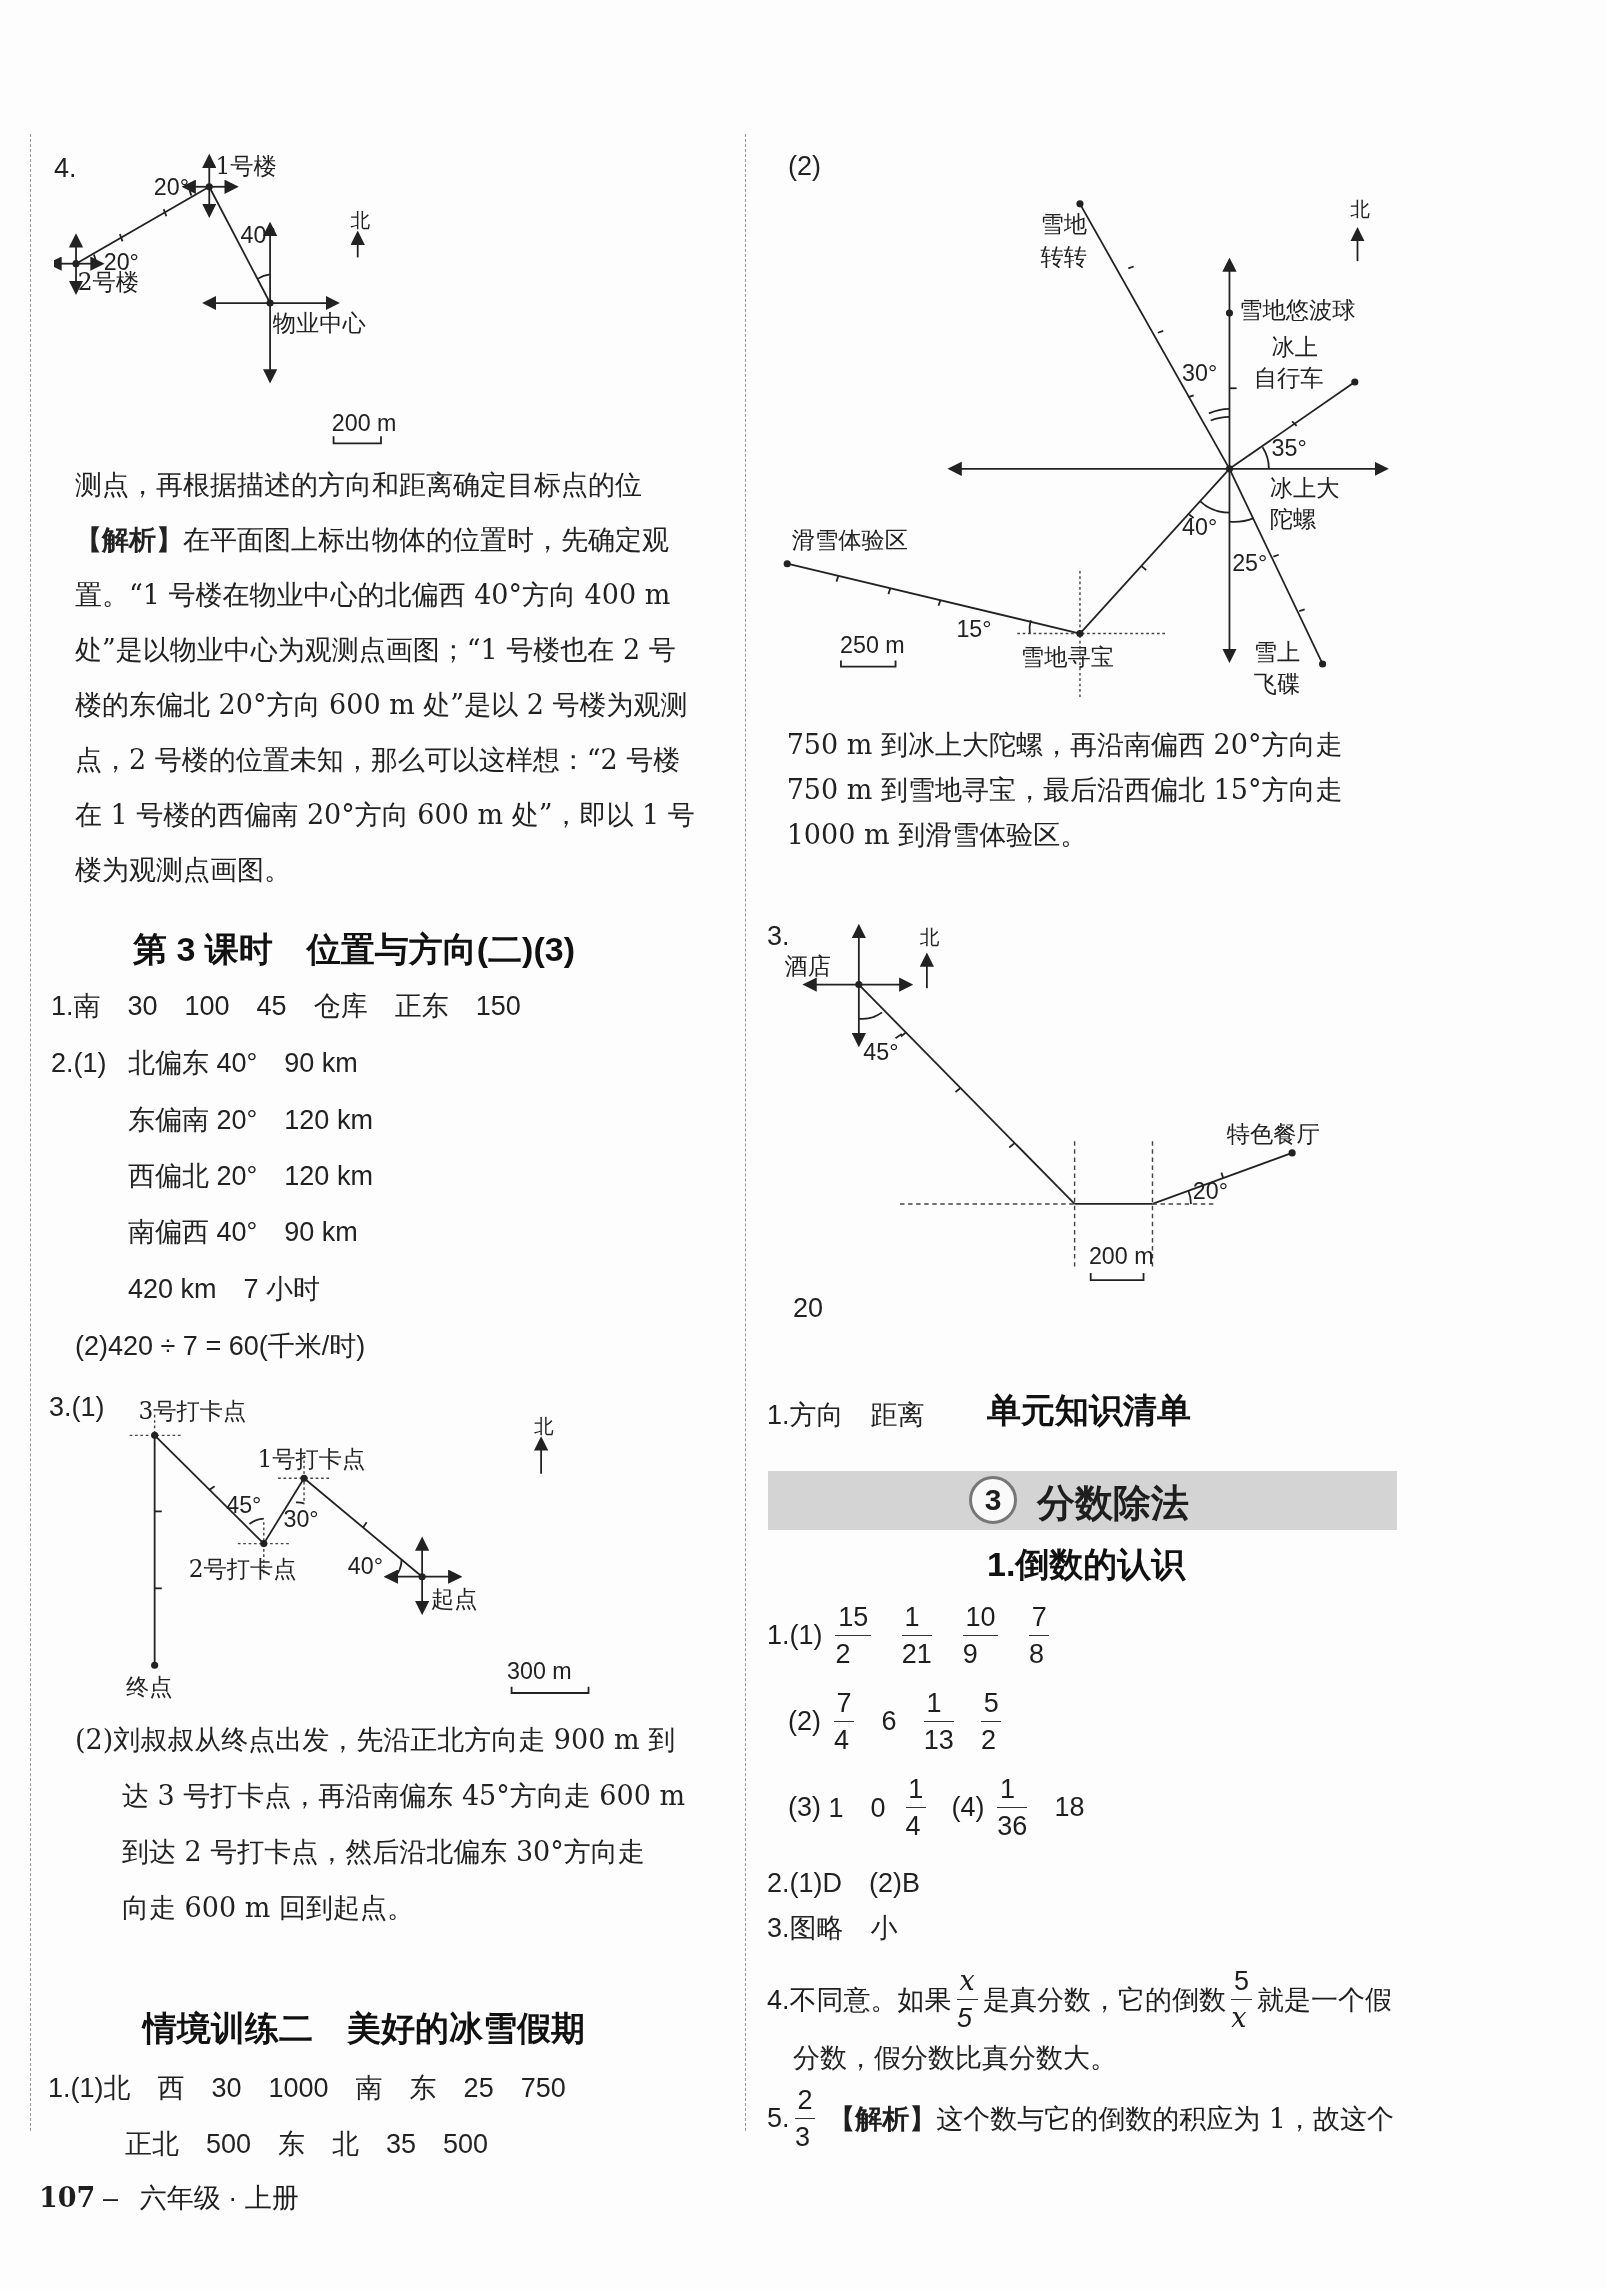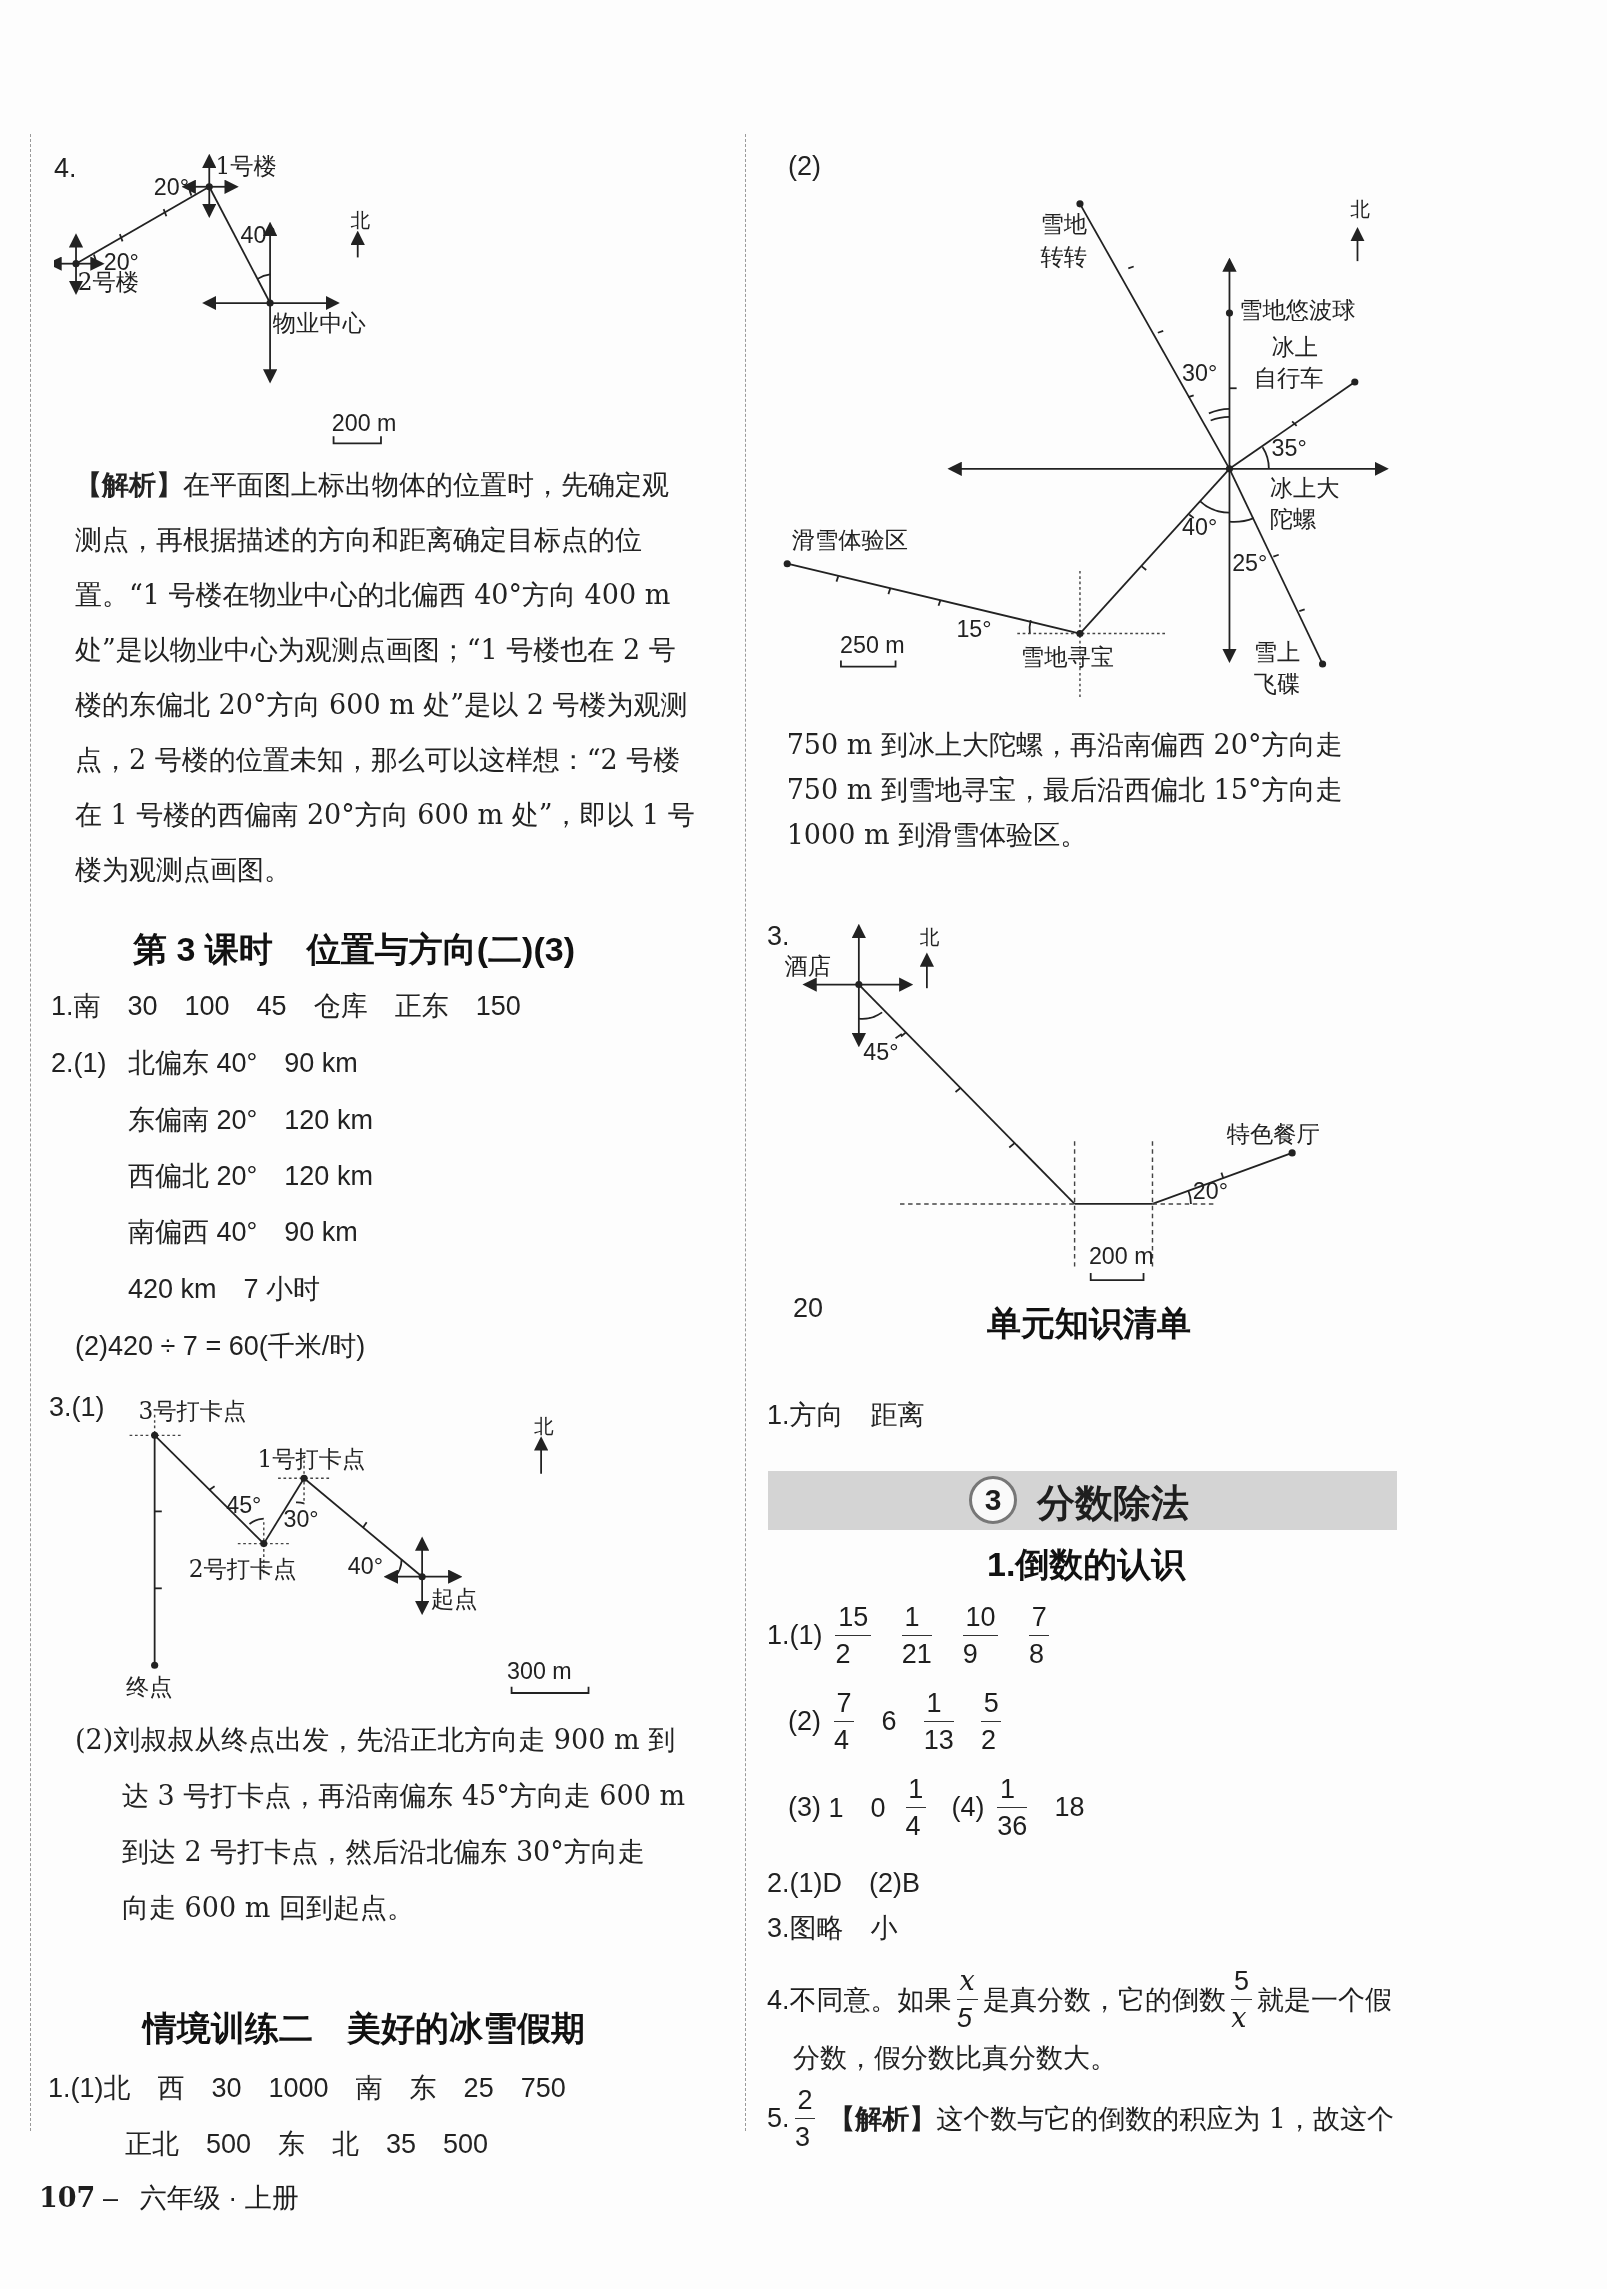--- a/index.html
+++ b/index.html
@@ -74,22 +74,22 @@
   <text x="86" y="325" font-size="26">2号楼</text>
   <text x="304" y="370" font-size="26">物业中心</text>
   <text class="num" x="171" y="218" font-size="26">20°</text>
   <text class="num" x="115" y="302" font-size="26">20°</text>
   <text class="num" x="268" y="272" font-size="26">40°</text>
   <text x="391" y="254" font-size="22">北</text>
   <text class="num" x="370" y="482" font-size="26">200 m</text>
 </svg>
 
 <div class="para" style="left:75px;top:457px;width:645px;">
+  <span class="line">测点，再根据描述的方向和距离确定目标点的位</span>
   <span class="line"><b class="serif">【解析】</b><span>在平面图上标出物体的位置时，先确定观</span></span>
-  <span class="line">测点，再根据描述的方向和距离确定目标点的位</span>
   <span class="line">置。“1 号楼在物业中心的北偏西 40°方向 400 m</span>
   <span class="line">处”是以物业中心为观测点画图；“1 号楼也在 2 号</span>
   <span class="line">楼的东偏北 20°方向 600 m 处”是以 2 号楼为观测</span>
   <span class="line">点，2 号楼的位置未知，那么可以这样想：“2 号楼</span>
   <span class="line">在 1 号楼的西偏南 20°方向 600 m 处”，即以 1 号</span>
   <span class="line">楼为观测点画图。</span>
 </div>
 
 <div class="h2" style="left:133px;top:927px;">第 3 课时　位置与方向(二)(3)</div>
 
@@ -286,21 +286,21 @@
   <circle cx="1443" cy="1288" r="4" fill="#222"></circle>
   <text x="876" y="1088" font-size="26">酒店</text>
   <text x="1370" y="1276" font-size="26">特色餐厅</text>
   <text class="num" x="964" y="1184" font-size="26">45°</text>
   <text class="num" x="1332" y="1340" font-size="26">20°</text>
   <text x="1027" y="1055" font-size="22">北</text>
   <text class="num" x="1216" y="1412" font-size="26">200 m</text>
 </svg>
 <div class="txt" style="left:793px;top:1290px;">20</div>
 
-<div class="h2" style="left:987px;top:1301px;">单元知识清单</div>
+<div class="h2" style="left:987px;top:1388px;">单元知识清单</div>
 <div class="txt" style="left:767px;top:1397px;">1.方向　距离</div>
 
 <div class="unit-band"></div>
 <div class="unit-circle">3</div>
 <div class="unit-title">分数除法</div>
 
 <div class="h2" style="left:987px;top:1542px;">1.倒数的认识</div>
 
 <div class="abs" style="left:767px;top:1599px;font-size:27px;white-space:nowrap;">
   <span style="vertical-align:middle;">1.(1)</span>

